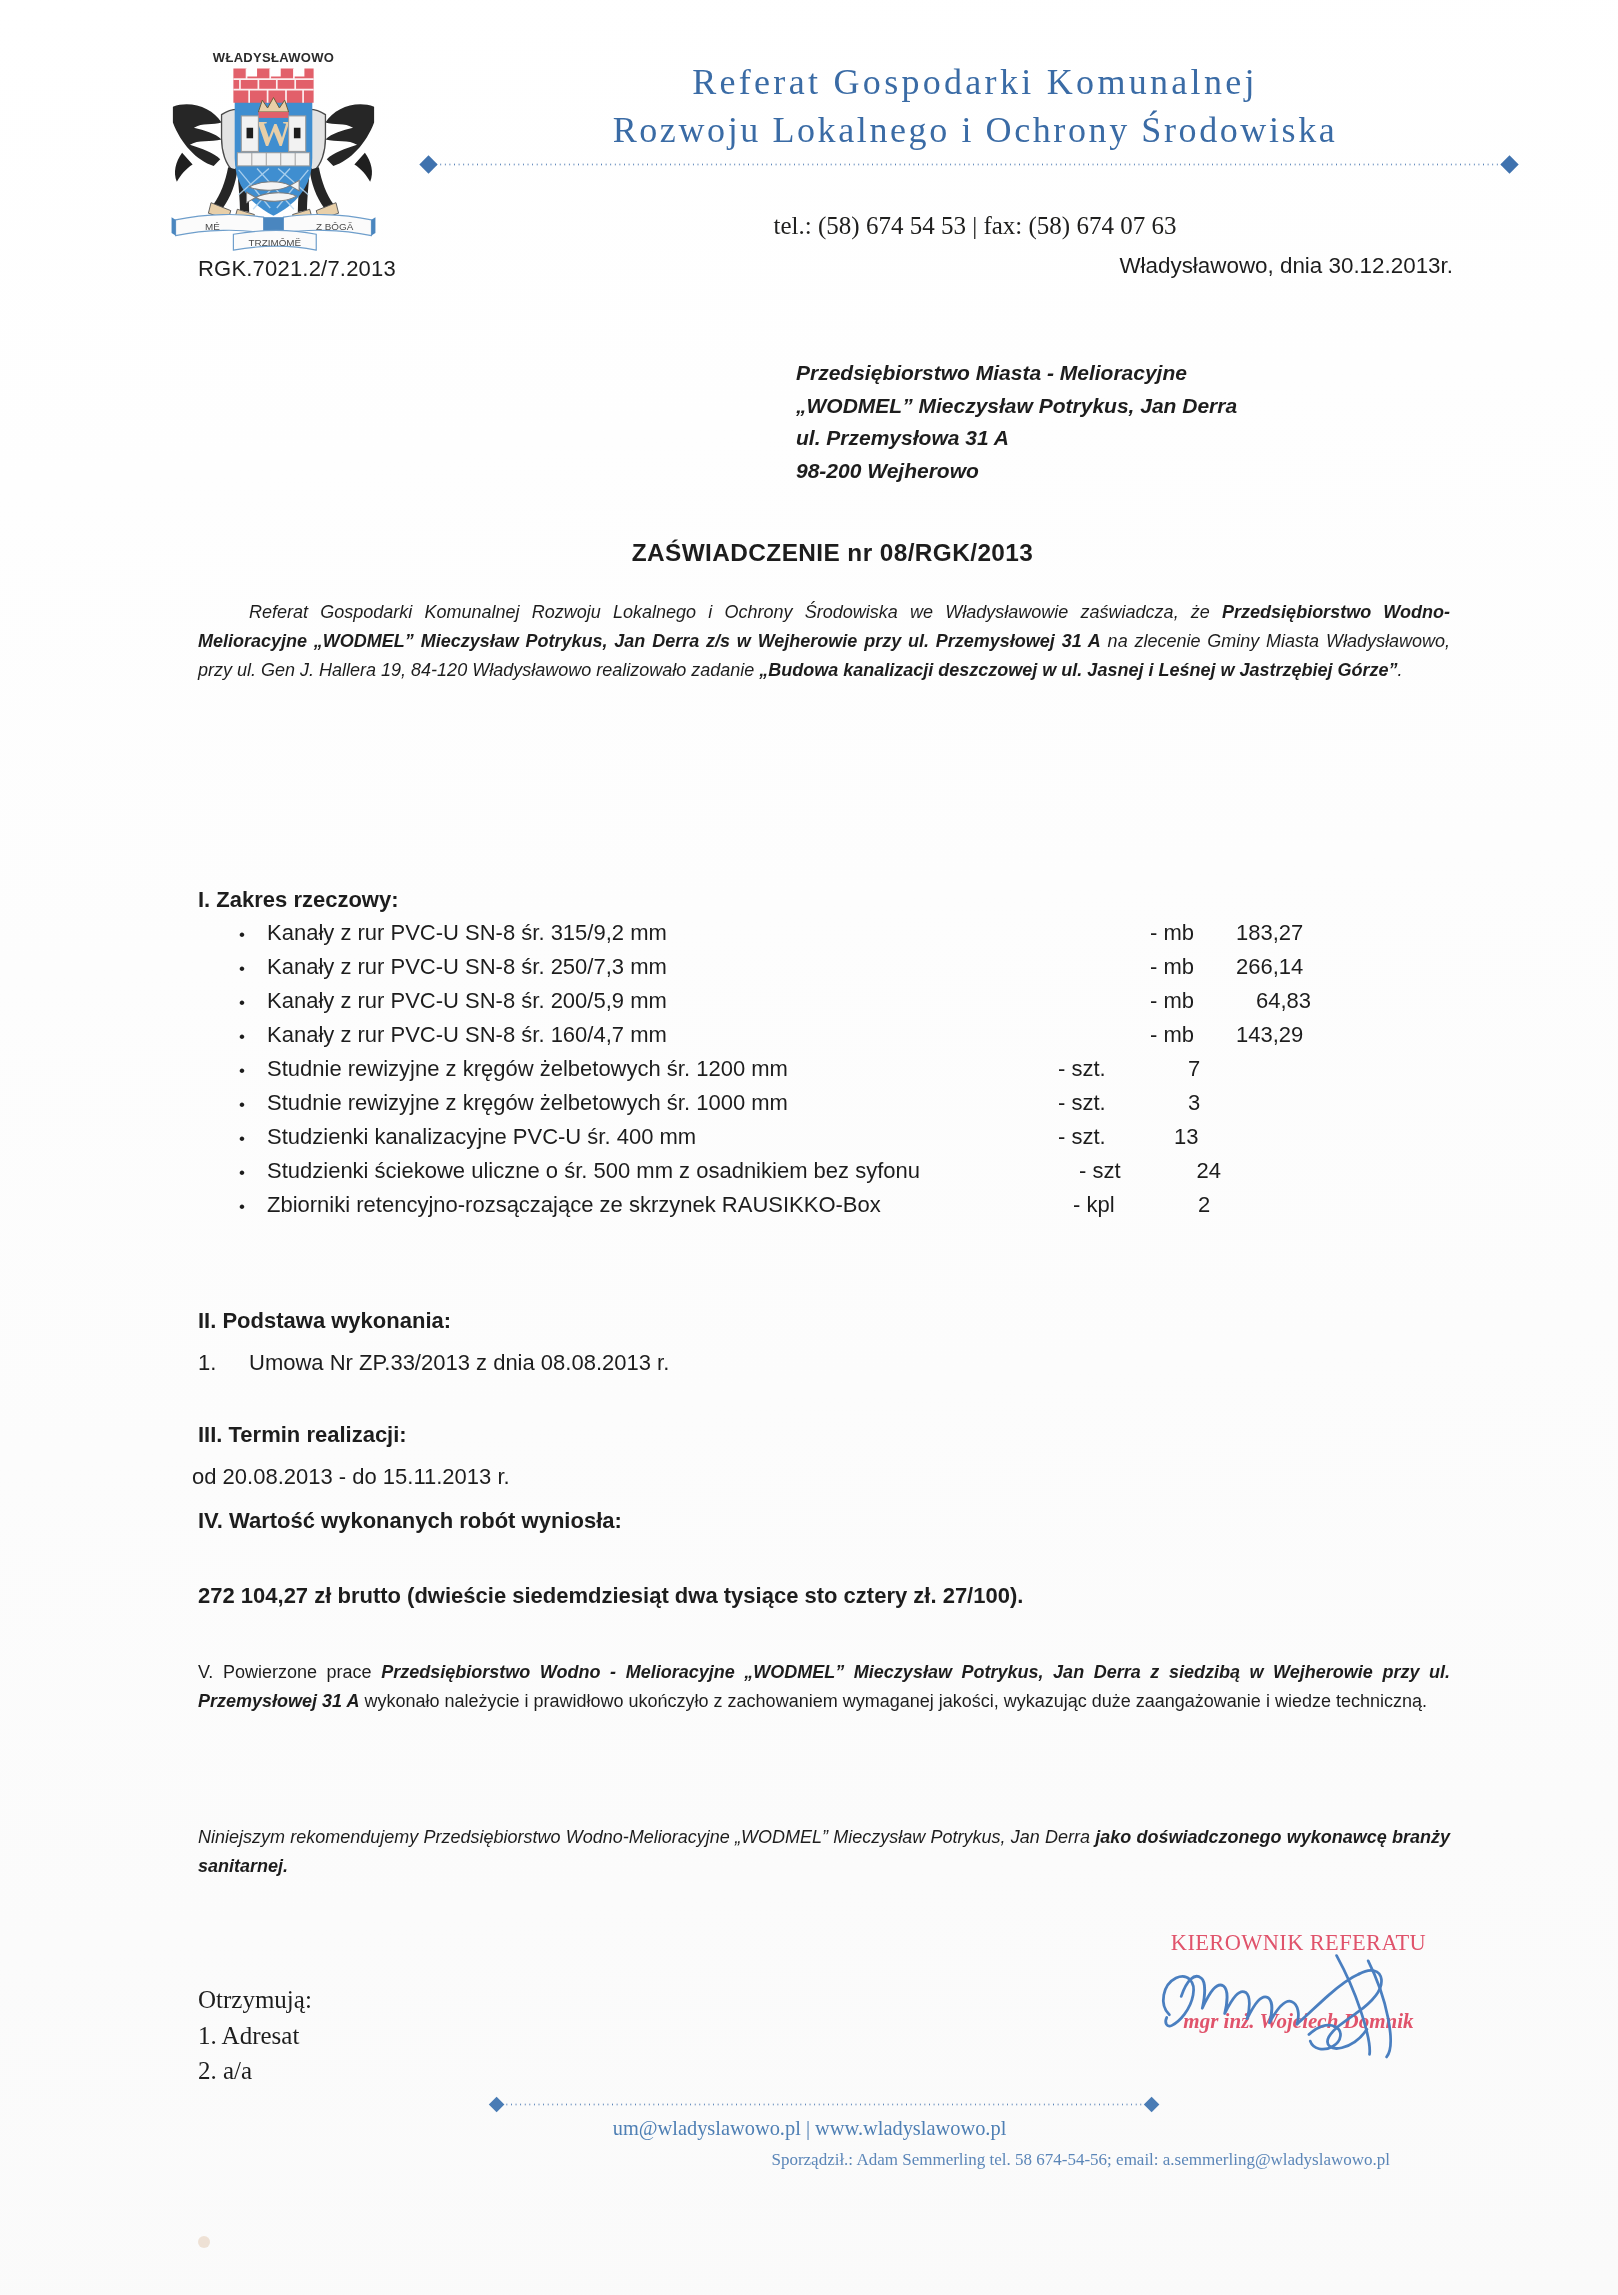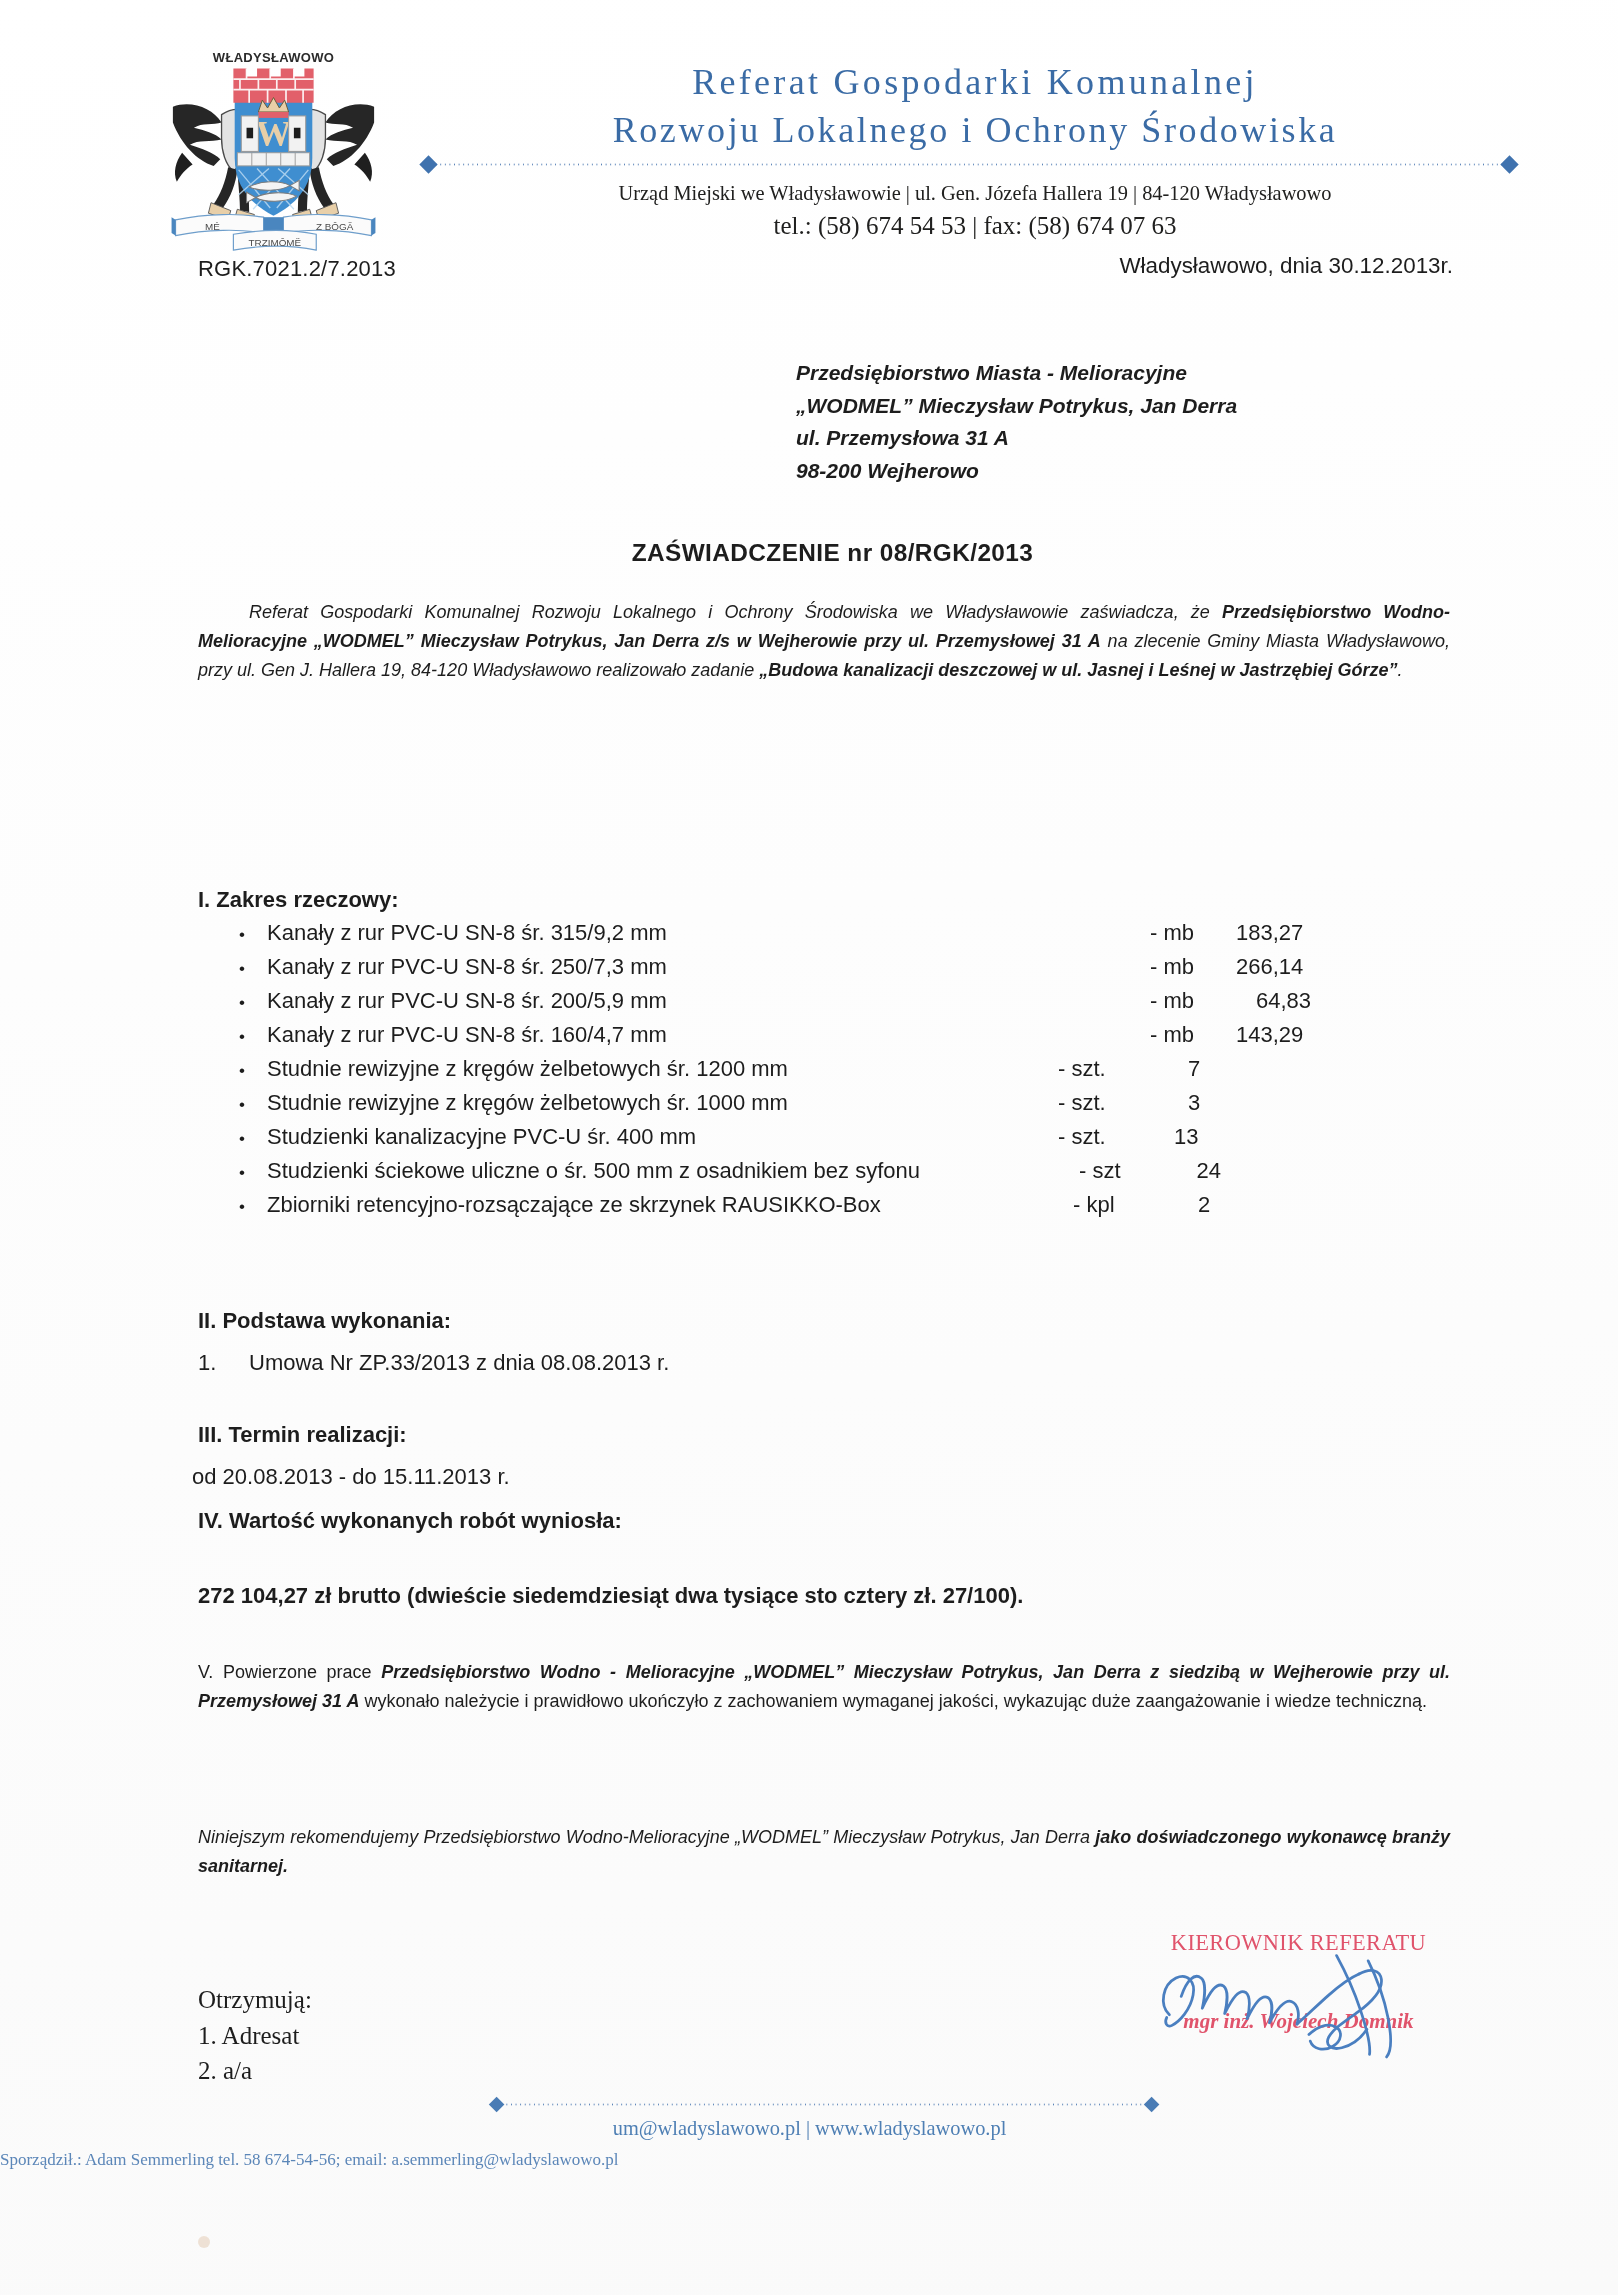--- a/index.html
+++ b/index.html
@@ -123,21 +123,21 @@
     font-family:"Liberation Serif", serif;font-style:italic;font-weight:700;
     font-size:21px;color:#e0536b;
   }
   .sig-ink{position:absolute;left:53px;top:10.5px;}
   
   .foot1{
     position:absolute;left:0;top:2117px;width:1619px;text-align:center;
     font-family:"Liberation Serif", serif;font-size:20.4px;color:#4e7fb4;
   }
   .foot2{
-    position:absolute;left:0;top:2150px;width:1390px;text-align:left;
+    position:absolute;left:0;top:2150px;width:1390px;text-align:right;
     font-family:"Liberation Serif", serif;font-size:17px;color:#5b86b8;
   }
   .speck{
     position:absolute;left:198px;top:2236px;width:12px;height:12px;
     border-radius:50%;background:#e9d8c8;opacity:.75;
   }
 </style>
 </head>
 <body>
 
@@ -248,21 +248,20 @@
       <span>Referat Gospodarki Komunalnej</span>
       <span class="l2">Rozwoju Lokalnego i Ochrony Środowiska</span>
     </div>
 
     <div class="divider top">
       <span class="dia"></span>
       <span class="dots"></span>
       <span class="dia"></span>
     </div>
 
-    <div class="addr-line a1">Urząd Miejski we Władysławowie | ul. Gen. Józefa Hallera 19 | 84-120 Władysławowo</div>
     <div class="addr-line a2">tel.: (58) 674 54 53 | fax: (58) 674 07 63</div>
   </div>
 
   <div class="refno">RGK.7021.2/7.2013</div>
   <div class="datecity">Władysławowo, dnia 30.12.2013r.</div>
 
   <div class="addressee">
     <div>Przedsiębiorstwo Miasta - Melioracyjne</div>
     <div>„WODMEL” Mieczysław Potrykus, Jan Derra</div>
     <div>ul. Przemysłowa 31 A</div>

